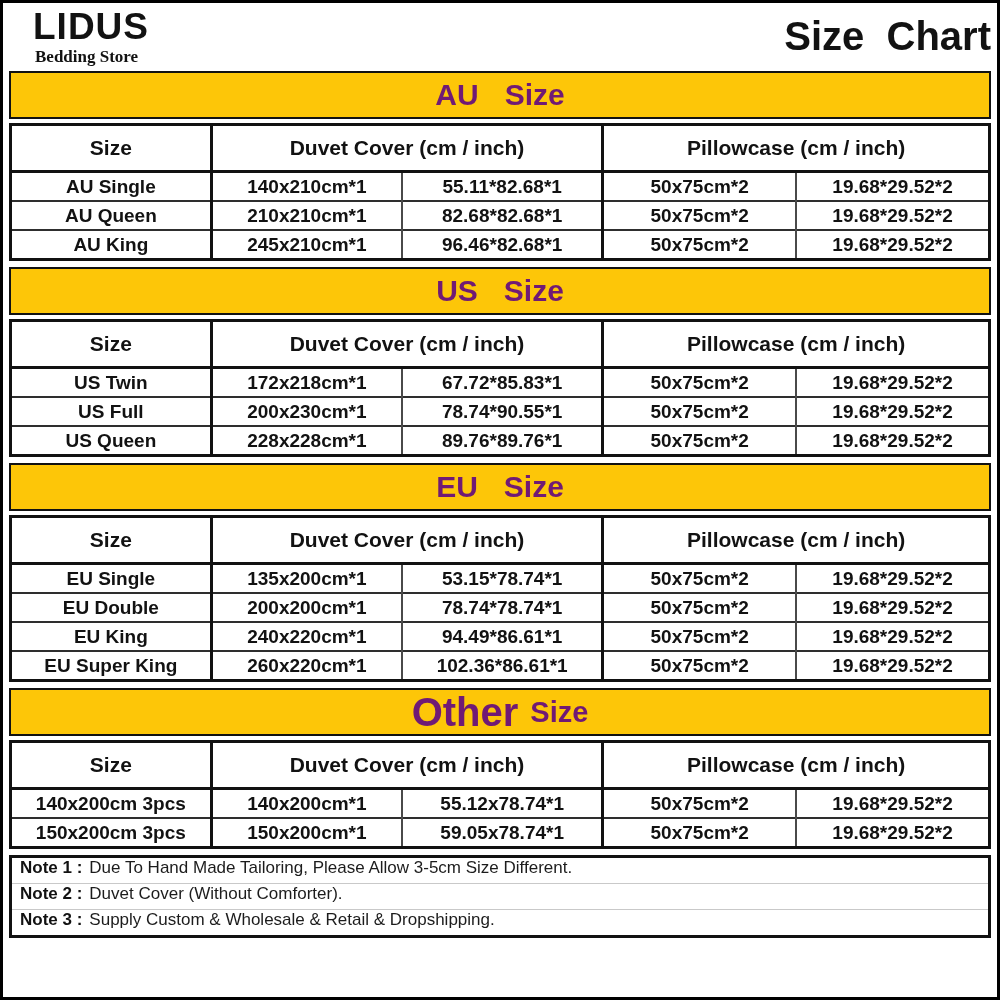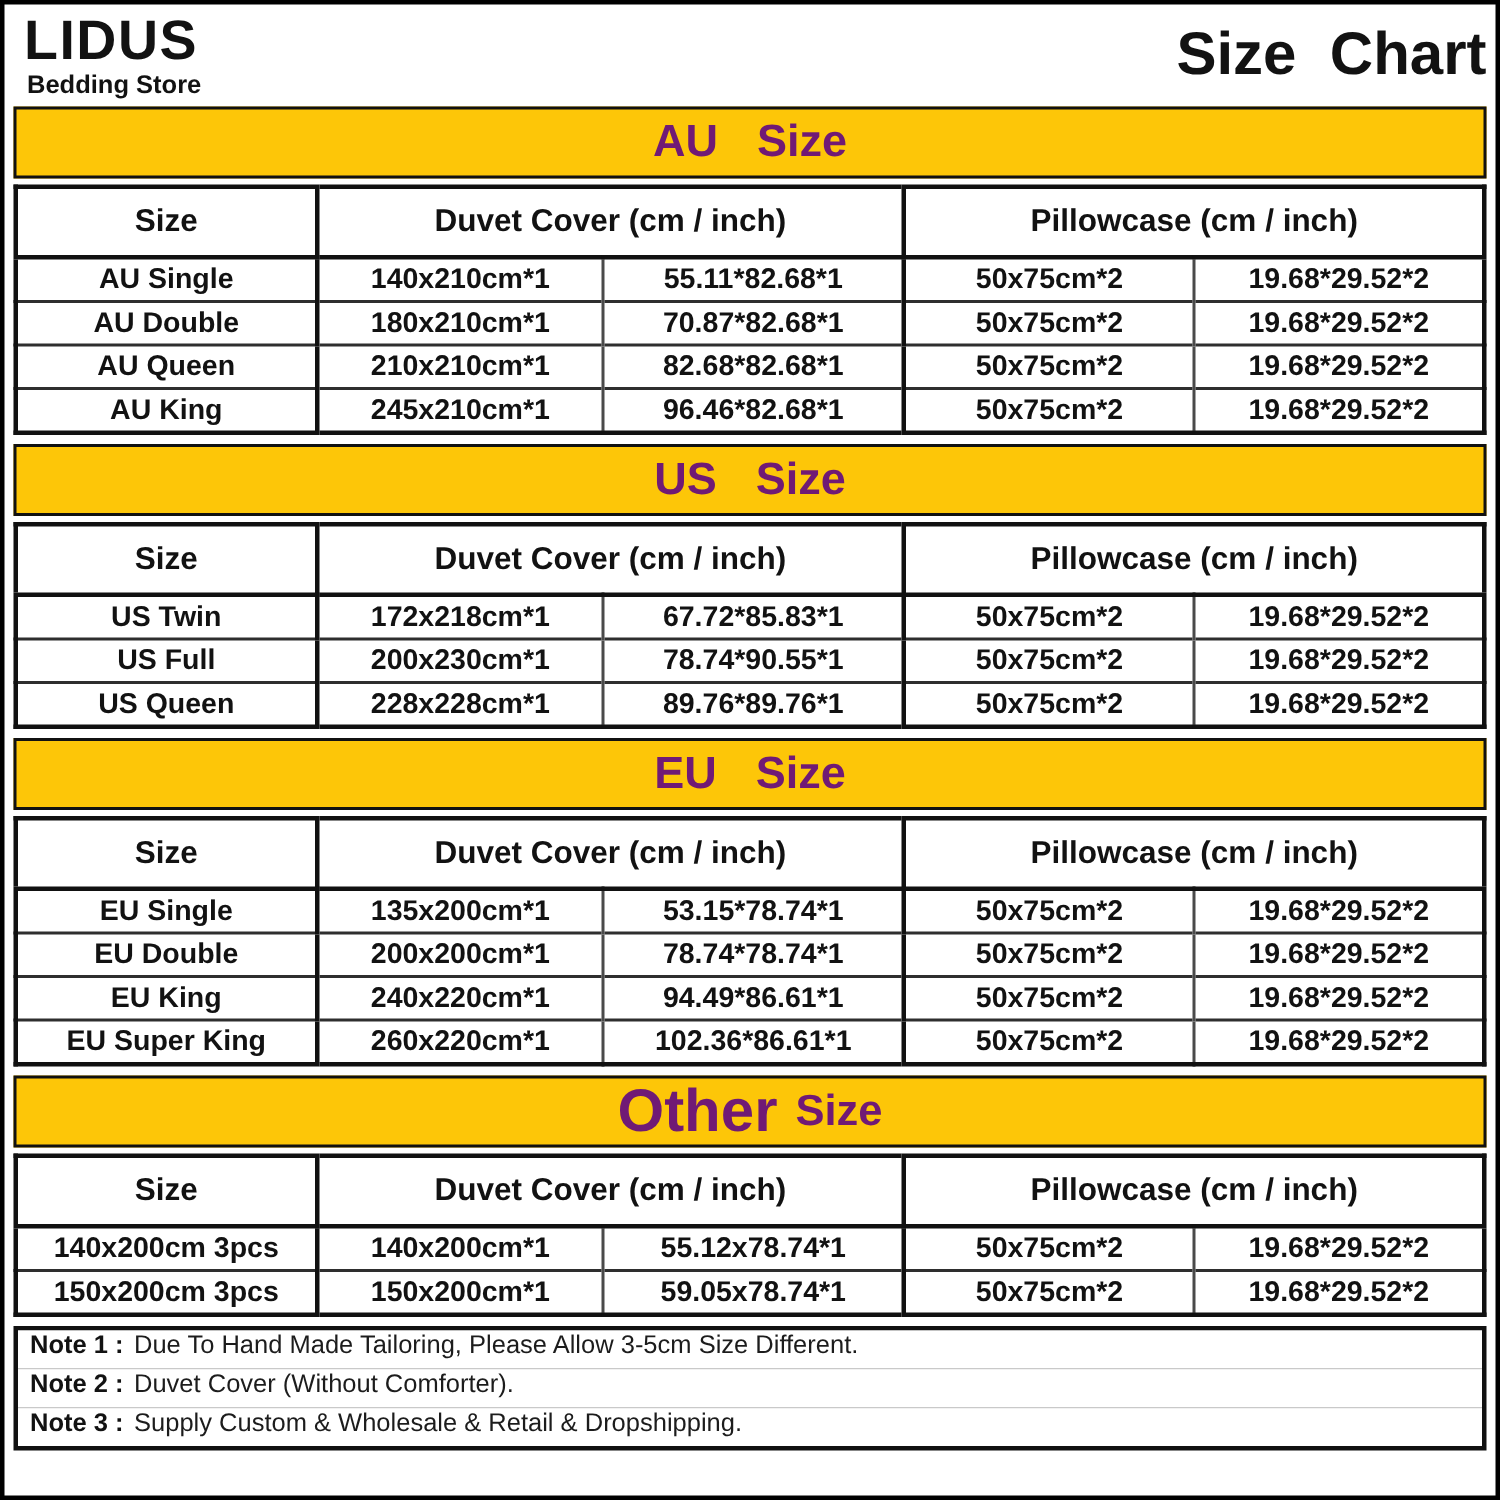--- a/index.html
+++ b/index.html
@@ -4,23 +4,23 @@
 <style>
   html,body{margin:0;padding:0;background:#ffffff;}
   .page{
     box-sizing:border-box;width:1000px;height:1000px;background:#fff;
     border:3px solid #000;padding:0 6px;overflow:hidden;
     font-family:"Liberation Sans",sans-serif;color:#121212;
     --banner:#FDC608;--line:#111;
   }
   
   .top{position:relative;height:68px;}
-  .logo{position:absolute;left:7px;top:5px;line-height:1;}
+  .logo{position:absolute;left:24px;top:5px;line-height:1;}
   .logo-title{font-size:37px;font-weight:bold;letter-spacing:1px;}
-  .logo-sub{font-size:17px;font-weight:bold;margin-top:3px;margin-left:2px;}
+  .logo-sub{font-size:17px;font-weight:bold;margin-top:3px;margin-left:2px;font-family:Liberation Serif, serif;}
   .page-title{text-align:right;font-size:40px;font-weight:bold;line-height:66px;white-space:pre;}
   
   .banner{
     height:44px;background:var(--banner);border:2px solid var(--line);
     display:flex;align-items:center;justify-content:center;
     font-weight:bold;font-size:30px;color:#701a75;
   }
   .banner .w2{margin-left:26px;}
   .banner.other .w1{font-size:40px;}
   .banner.other .w2{font-size:29px;margin-left:12px;}
@@ -85,27 +85,20 @@
       </thead>
       <tbody>
   <tr>
     <td class="g-end">AU Single</td>
     <td class="t-end">140x210cm*1</td>
     <td class="g-end">55.11*82.68*1</td>
     <td class="t-end">50x75cm*2</td>
     <td>19.68*29.52*2</td>
   </tr>
 
-  <tr>
-    <td class="g-end">AU Double</td>
-    <td class="t-end">180x210cm*1</td>
-    <td class="g-end">70.87*82.68*1</td>
-    <td class="t-end">50x75cm*2</td>
-    <td>19.68*29.52*2</td>
-  </tr>
 
   <tr>
     <td class="g-end">AU Queen</td>
     <td class="t-end">210x210cm*1</td>
     <td class="g-end">82.68*82.68*1</td>
     <td class="t-end">50x75cm*2</td>
     <td>19.68*29.52*2</td>
   </tr>
 
   <tr>

